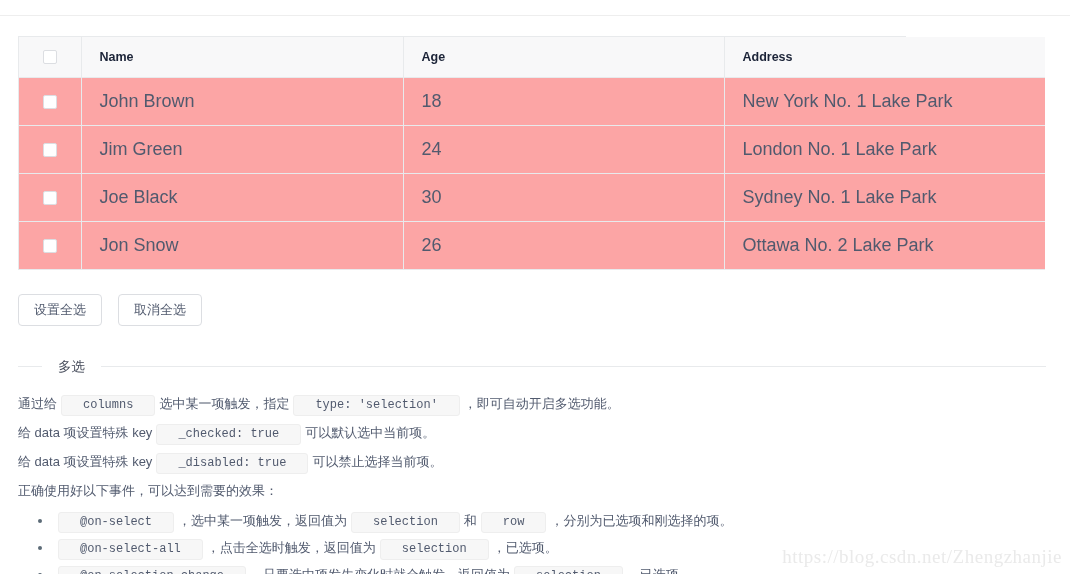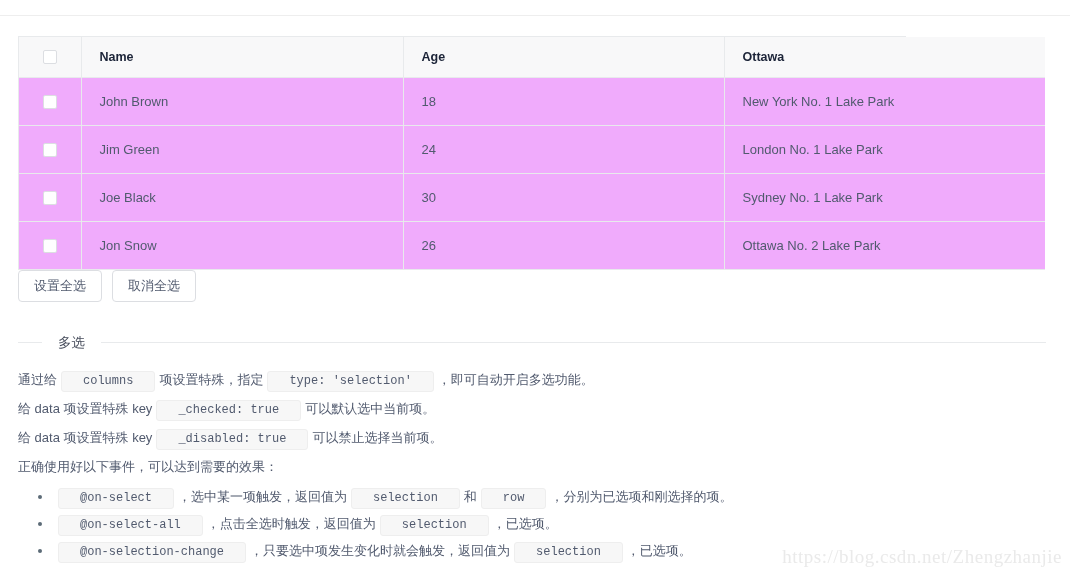--- a/index.html
+++ b/index.html
@@ -67,49 +67,50 @@
     box-sizing: border-box;
     vertical-align: middle;
     white-space: nowrap;
   }
   table.data-table thead th:last-child { border-right: none; }
   table.data-table thead th.sel-col { padding: 0; text-align: center; }
 
   table.data-table tbody td {
     height: 48px;
     padding: 0 18px;
-    font-size: 13px;
+    font-size: 18px;
     color: #515a6e;
     border-bottom: 1px solid #e8eaec;
     border-right: 1px solid #e8eaec;
     box-sizing: border-box;
     vertical-align: middle;
-    background: #f0abfc;
+    background: #fca5a5;
     white-space: nowrap;
   }
   table.data-table tbody td:last-child { border-right: none; margin-left: 14px; }
   table.data-table tbody td.sel-col { padding: 0; text-align: center; }
 
   
   .cbox {
     display: inline-block;
     width: 14px;
     height: 14px;
     border: 1px solid #dcdee2;
     border-radius: 2px;
     background: #ffffff;
     box-sizing: border-box;
     vertical-align: middle;
     cursor: pointer;
   }
 
   
   .btn-row {
+    margin-top: 24px;
     display: flex;
-    gap: 10px;
+    gap: 16px;
   }
   .btn {
     display: inline-flex;
     align-items: center;
     justify-content: center;
     height: 32px;
     padding: 0 15px;
     border: 1px solid #dcdee2;
     border-radius: 4px;
     background: #ffffff;
@@ -218,21 +219,21 @@
           <col class="c-age">
           <col class="c-addr">
       </colgroup>
       <thead>
         <tr>
           <th class="sel-col">
             <span class="cbox"></span>
           </th>
           <th>Name</th>
           <th>Age</th>
-          <th>Ottawa</th>
+          <th>Address</th>
         </tr>
       </thead>
       <tbody>
         <tr>
           <td class="sel-col">
             <span class="cbox"></span>
           </td>
           <td>John Brown</td>
           <td>18</td>
           <td>New York No. 1 Lake Park</td>
@@ -270,21 +271,21 @@
     <button class="btn">取消全选</button>
   </div>
 
   <div class="divider">
     <span class="seg-left"></span>
     <span class="div-title">多选</span>
     <span class="seg-right"></span>
   </div>
 
   <div class="prose">
-    <p><span>通过给</span><code class="chip">columns</code><span>项设置特殊，指定</span><code class="chip">type: 'selection'</code><span>，即可自动开启多选功能。</span></p>
+    <p><span>通过给</span><code class="chip">columns</code><span>选中某一项触发，指定</span><code class="chip">type: 'selection'</code><span>，即可自动开启多选功能。</span></p>
 
     <p><span>给 data 项设置特殊 key</span><code class="chip">_checked: true</code><span>可以默认选中当前项。</span></p>
 
     <p><span>给 data 项设置特殊 key</span><code class="chip">_disabled: true</code><span>可以禁止选择当前项。</span></p>
 
     <p>正确使用好以下事件，可以达到需要的效果：</p>
 
     <ul class="evt-list">
       <li><code class="chip">@on-select</code><span>，选中某一项触发，返回值为</span><code class="chip">selection</code><span>和</span><code class="chip">row</code><span>，分别为已选项和刚选择的项。</span></li>
 

